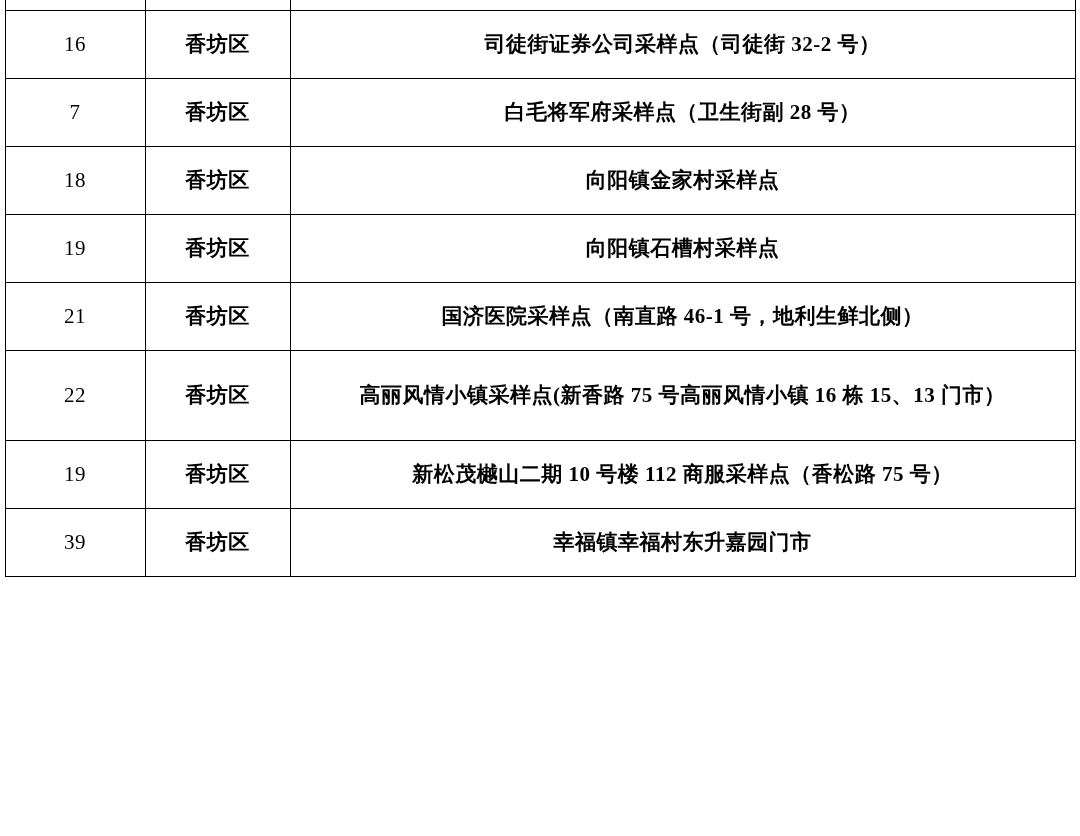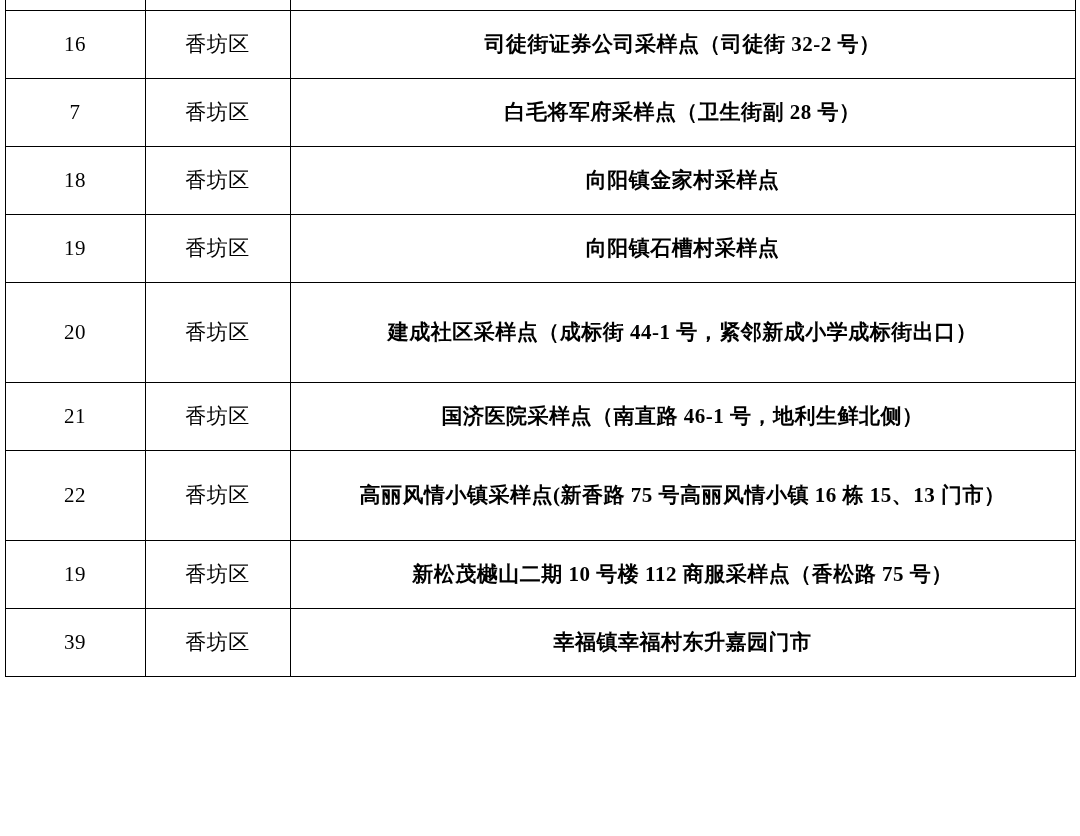--- a/index.html
+++ b/index.html
@@ -39,20 +39,21 @@
   col.col-index { width: 140px; }
   col.col-district { width: 145px; }
   col.col-site { width: 785px; }
 
   td.cell-index {
     font-family: "Liberation Serif", "DejaVu Serif", serif;
     font-size: 21px;
   }
   td.cell-district {
     font-size: 21px;
+    font-weight: bold;
   }
   td.cell-site {
     font-size: 21px;
     padding-left: 14px;
     padding-right: 14px;
     font-weight: bold;
   }
   
   tr.partial-row td {
     height: 10px;
@@ -97,25 +98,20 @@
         <td class="cell-district">香坊区</td>
         <td class="cell-site">向阳镇金家村采样点</td>
       </tr>
 
       <tr class="row-h-normal">
         <td class="cell-index">19</td>
         <td class="cell-district">香坊区</td>
         <td class="cell-site">向阳镇石槽村采样点</td>
       </tr>
 
-      <tr class="row-h-tall">
-        <td class="cell-index">20</td>
-        <td class="cell-district">香坊区</td>
-        <td class="cell-site">建成社区采样点（成标街 44-1 号，紧邻新成小学成标街出口）</td>
-      </tr>
 
       <tr class="row-h-normal">
         <td class="cell-index">21</td>
         <td class="cell-district">香坊区</td>
         <td class="cell-site">国济医院采样点（南直路 46-1 号，地利生鲜北侧）</td>
       </tr>
 
       <tr class="row-h-xtall">
         <td class="cell-index">22</td>
         <td class="cell-district">香坊区</td>

